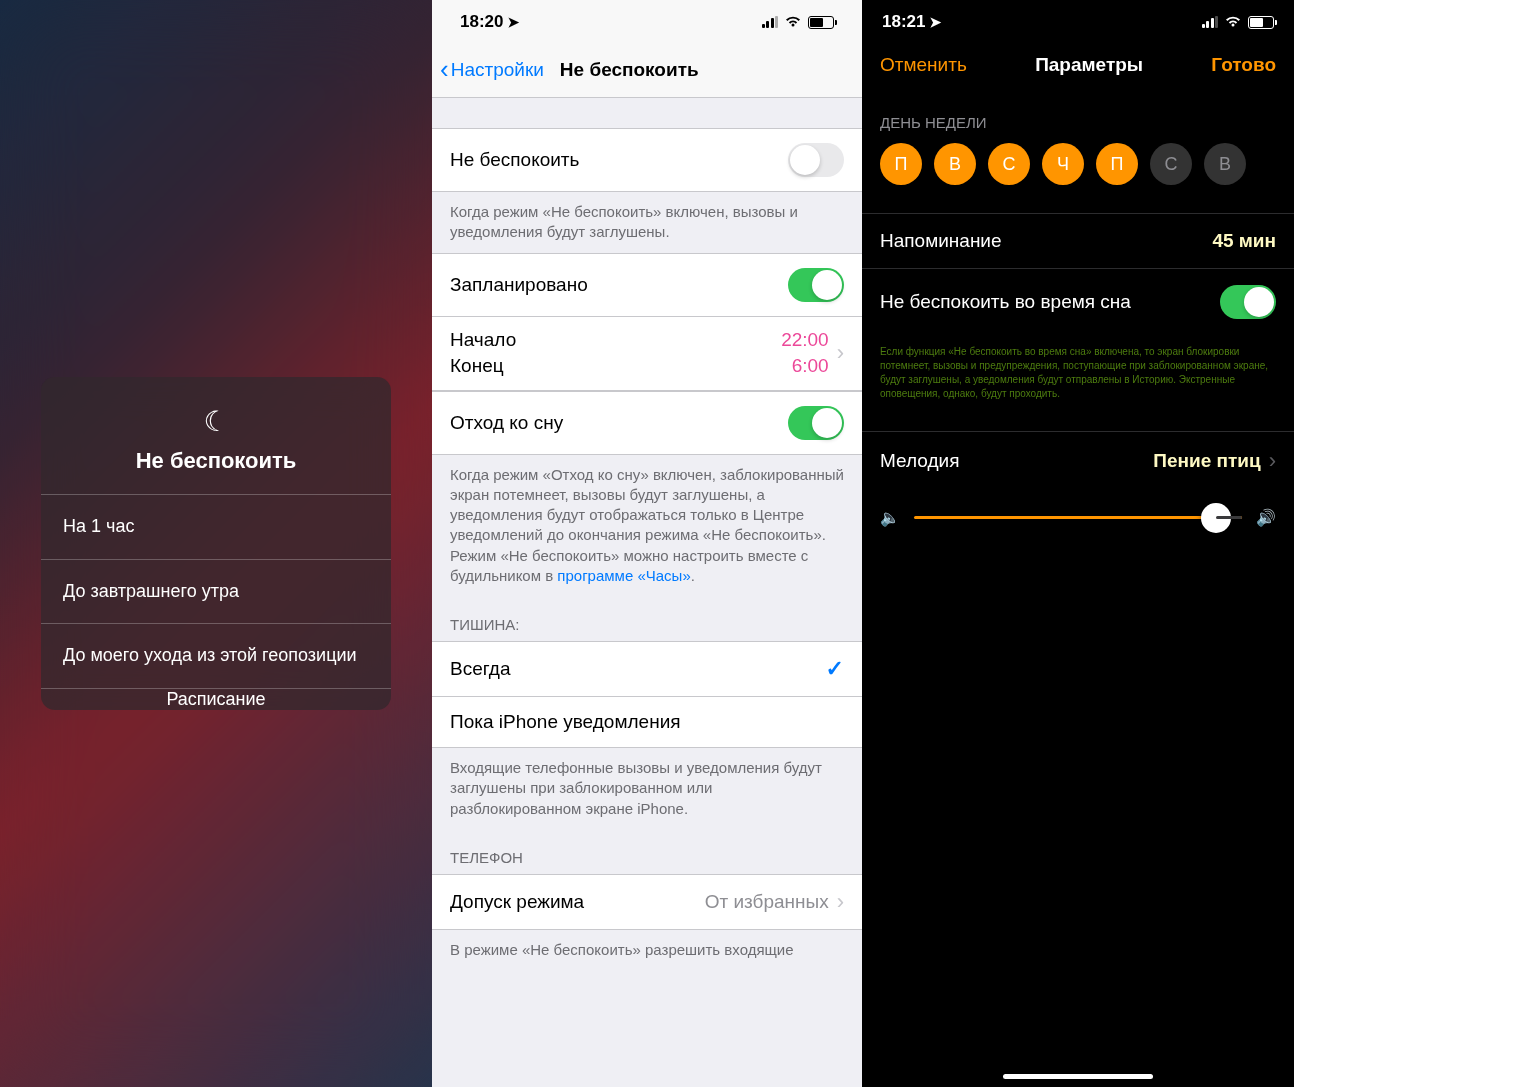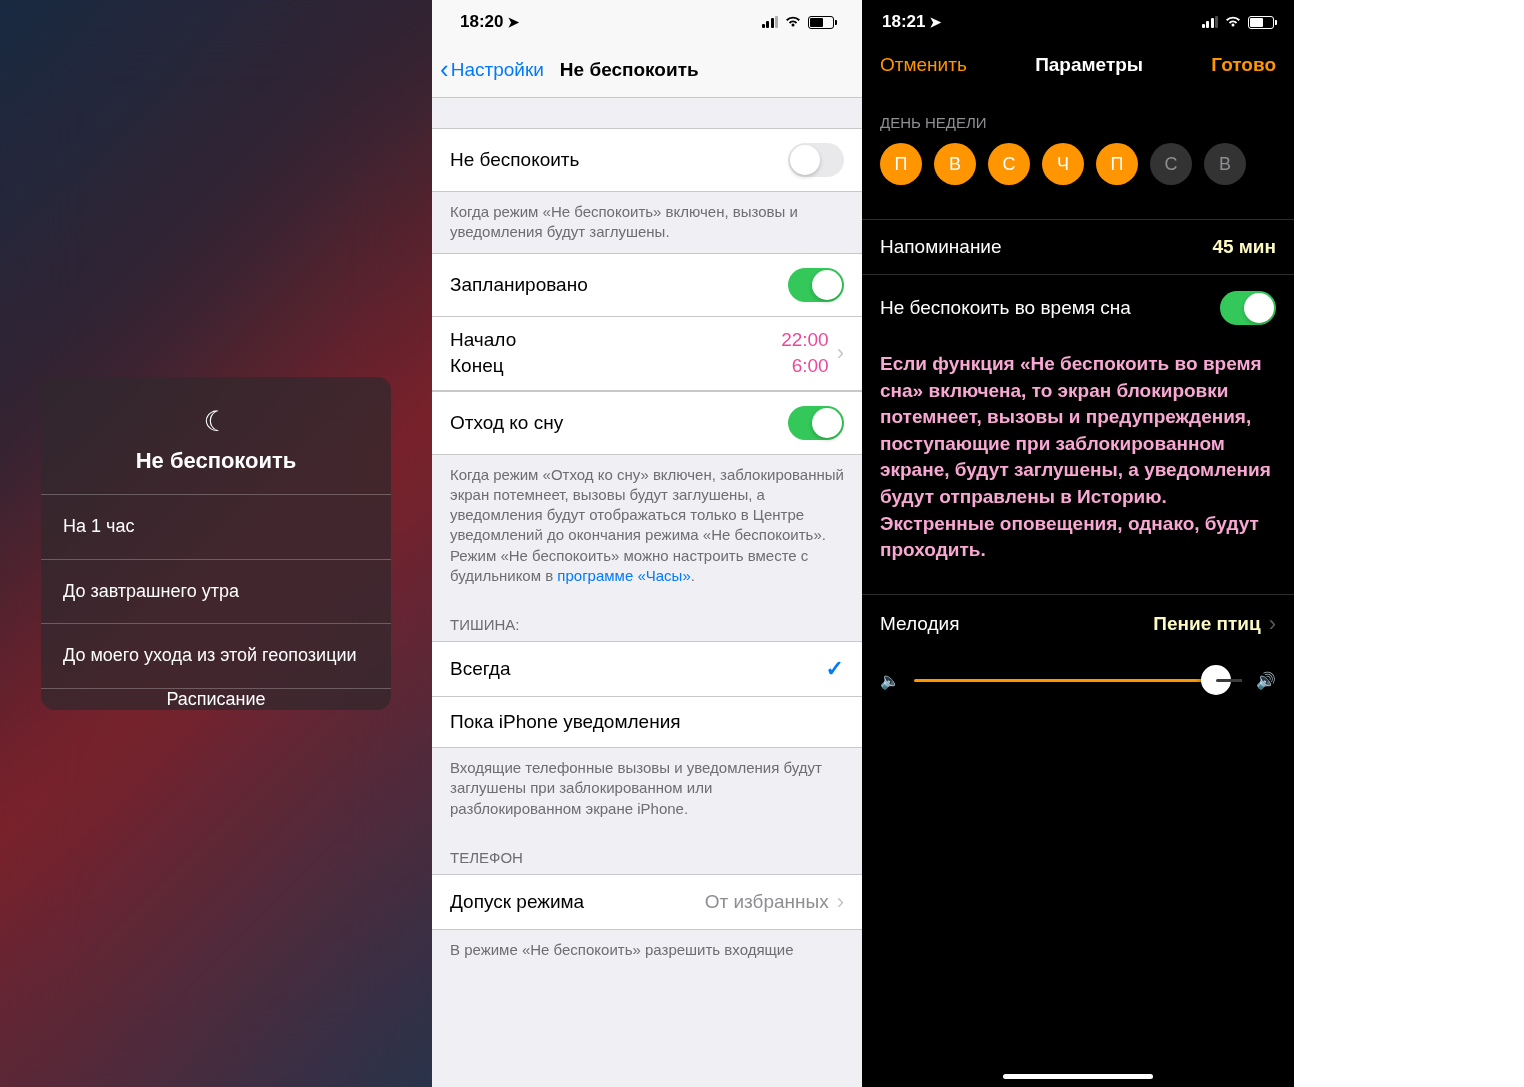--- a/index.html
+++ b/index.html
@@ -44,21 +44,21 @@
 .nav3{display:flex;align-items:center;justify-content:space-between;padding:10px 18px 14px;}
 .nav3-btn{color:#ff9500;font-size:19px;}
 .nav3-title{font-size:19px;font-weight:600;}
 .section-header3{padding:24px 18px 12px;font-size:15px;color:#8e8e93;}
 .days{display:flex;gap:12px;padding:0 18px 18px;}
 .day{width:42px;height:42px;border-radius:50%;display:flex;align-items:center;justify-content:center;font-size:18px;font-weight:500;}
 .day.on{background:#ff9500;color:#fff;}
 .day.off{background:#333;color:#8e8e93;}
 .cell3{padding:16px 18px;display:flex;align-items:center;justify-content:space-between;font-size:19px;border-top:0.5px solid #2c2c2e;}
 .cell3-detail{color:#fef9c3;font-weight:bold;}
-.footer3{padding:10px 18px;font-size:19px;color:#f9a8d4;line-height:1.4;font-weight:bold;}
+.footer3{padding:10px 18px;font-size:10px;color:#4d7c0f;line-height:1.4;}
 .slider-row{padding:18px 18px;display:flex;align-items:center;gap:14px;}
 .slider-track{flex:1;height:3px;background:#ff9500;position:relative;border-radius:2px;}
 .slider-track::after{content:"";position:absolute;right:0;width:8%;height:3px;background:#3a3a3c;border-radius:2px;}
 .slider-thumb{position:absolute;right:8%;top:50%;transform:translate(50%,-50%);width:30px;height:30px;background:#fff;border-radius:50%;box-shadow:0 2px 6px rgba(0,0,0,0.4);}
 .vol-icon{color:#666;font-size:16px;}
 .home-ind{position:absolute;bottom:8px;left:50%;transform:translateX(-50%);width:150px;height:5px;background:#fff;border-radius:3px;}
 .sig{display:inline-flex;align-items:flex-end;gap:1.5px;height:12px;}
 .sig span{width:3px;background:currentColor;border-radius:1px;}
 .sig span:nth-child(1){height:4px;}.sig span:nth-child(2){height:7px;}.sig span:nth-child(3){height:10px;}.sig span:nth-child(4){height:12px;opacity:0.3;}
 .batt{width:26px;height:13px;border:1.5px solid currentColor;border-radius:3px;position:relative;display:inline-block;}
@@ -199,21 +199,21 @@
   <div class="days" id="days-row">
       <div class="day on">П</div>
       <div class="day on">В</div>
       <div class="day on">С</div>
       <div class="day on">Ч</div>
       <div class="day on">П</div>
       <div class="day off">С</div>
       <div class="day off">В</div>
     </div>
 
-  <div class="cell3" style="border-top:0.5px solid #2c2c2e;margin-top:16px">
+  <div class="cell3" style="border-top:0.5px solid #2c2c2e;margin-top:10px">
     <span>Напоминание</span>
     <span class="cell3-detail">45 мин</span>
   </div>
   <div class="cell3">
     <span>Не беспокоить во время сна</span>
     <span class="toggle on"></span>
   </div>
   <div class="footer3">Если функция «Не беспокоить во время сна» включена, то экран блокировки потемнеет, вызовы и предупреждения, поступающие при заблокированном экране, будут заглушены, а уведомления будут отправлены в Историю. Экстренные оповещения, однако, будут проходить.</div>
 
   <div class="cell3" style="margin-top:20px">

